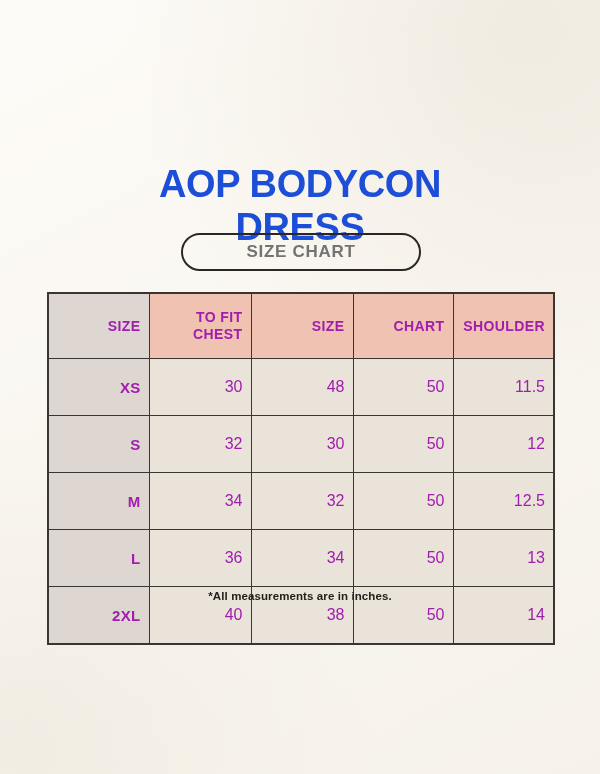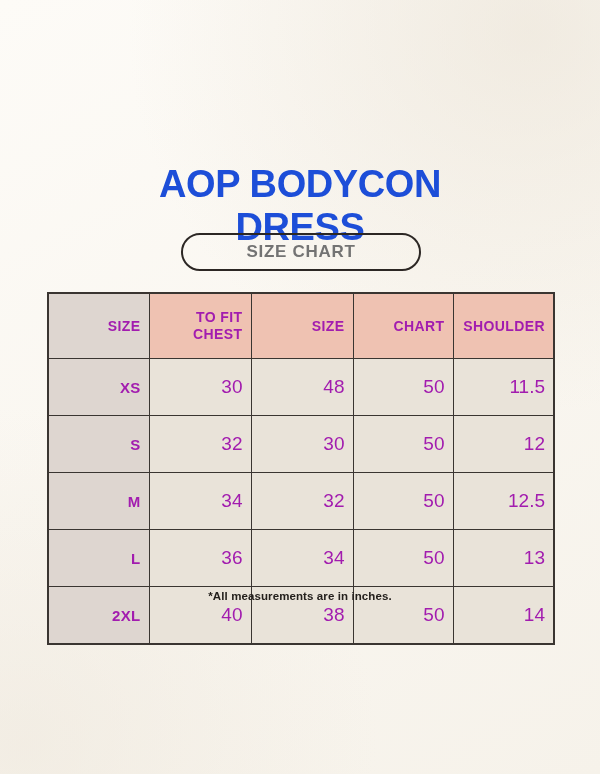--- a/index.html
+++ b/index.html
@@ -96,21 +96,21 @@
     font-weight: 700;
     letter-spacing: 0.4px;
     line-height: 17px;
     background: #efc2b2;
   }
   #size-table thead th.head-size {
     background: #ded6d0;
   }
   #size-table tbody td {
     height: 40px;
-    font-size: 19px;
+    font-size: 16px;
     font-weight: 400;
     background: #e9e3d9;
   }
   #size-table tbody td.size-cell {
     background: #ded6d0;
     font-size: 15px;
     font-weight: 700;
     letter-spacing: 0.3px;
   }
 

